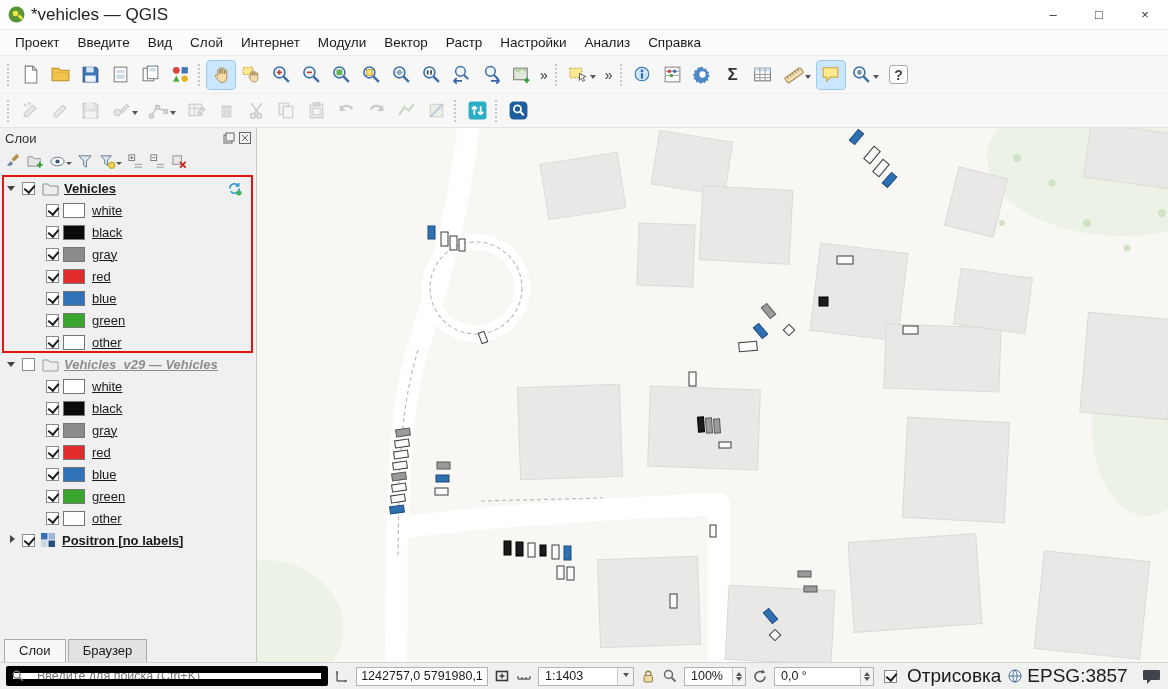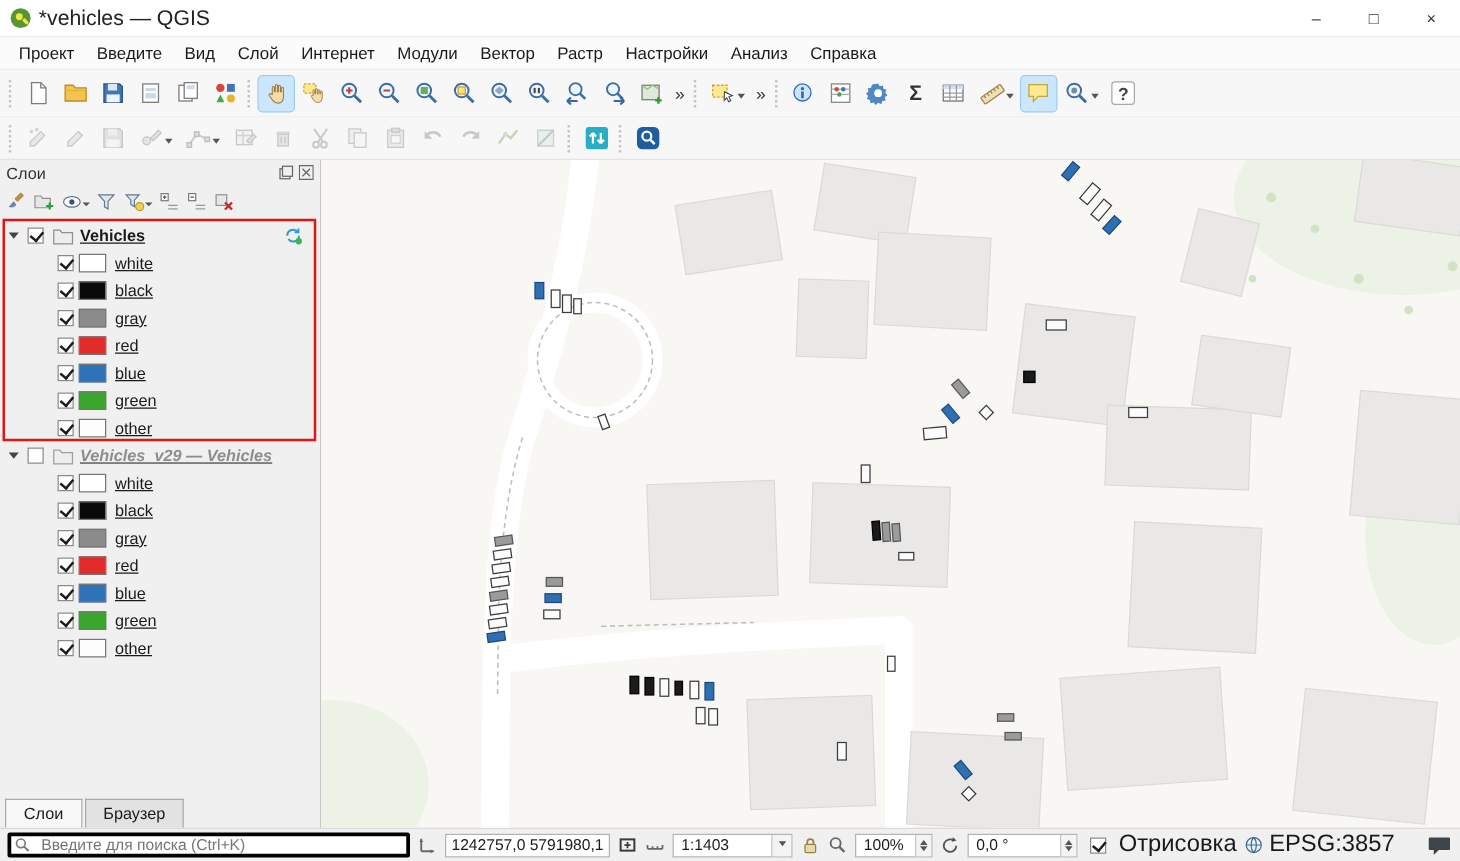--- a/index.html
+++ b/index.html
@@ -77,21 +77,21 @@
   .tree-dot { fill:#d2e2c4; }
   .vw { fill:#fbfbfb; stroke:#3c3c3c; stroke-width:1; }
   .vb { fill:#1b1b1b; stroke:#000; stroke-width:1; }
   .vg { fill:#9b9b9b; stroke:#575757; stroke-width:1; }
   .vu { fill:#2f70b2; stroke:#1c4a7e; stroke-width:1; }
 
   
   .statusbar { height:27px; background:#f0f0f0; border-top:1px solid #d4d4d4; display:flex; align-items:center; padding:0 6px; gap:6px; font-size:12.5px; }
   .search-wrap { position:relative; width:322px; }
   .search-wrap svg { position:absolute; left:5px; top:3px; width:14px; height:14px; }
-  .search-input { width:100%; height:20px; border:3px solid #000000; border-radius:2px; padding:0 4px 0 24px; font:12.5px "Liberation Sans",sans-serif; color:#333; background:#fff; }
+  .search-input { width:100%; height:20px; border:7px solid #000000; border-radius:2px; padding:0 4px 0 24px; font:12.5px "Liberation Sans",sans-serif; color:#333; background:#fff; }
   .sicon { width:16px; height:16px; }
   .sicon svg { width:16px; height:16px; }
   .field { background:#fff; border:1px solid #b3b3b3; height:19px; display:flex; align-items:center; justify-content:center; font-size:12.5px; }
   .coords { width:132px; }
   .combo { width:96px; justify-content:space-between; padding-left:6px; }
   .combo .cbtn { width:16px; height:100%; border-left:1px solid #c9c9c9; display:flex; align-items:center; justify-content:center; background:#f4f4f4; }
   .spin { justify-content:space-between; padding-left:6px; }
   .spin .scol { width:13px; height:100%; border-left:1px solid #c9c9c9; display:flex; flex-direction:column; align-items:center; justify-content:center; gap:1px; background:#f4f4f4; }
   .arr-up { width:0; height:0; border:3px solid transparent; border-bottom:4px solid #555; }
   .arr-dn { width:0; height:0; border:3px solid transparent; border-top:4px solid #555; }
@@ -597,20 +597,31 @@
           <span class="cb checked"></span>
           <span class="sw" style="background-color: rgb(58, 166, 46);"></span>
           <span class="clabel">green</span>
         </div>
       <div class="trow child">
           <span class="cb checked"></span>
           <span class="sw" style="background-color: rgb(253, 253, 253);"></span>
           <span class="clabel">other</span>
         </div>
 
+      <div class="trow">
+        <span class="exp right"></span>
+        <span class="cb checked"></span>
+        <span class="licon"><svg viewBox="0 0 16 16">
+              <rect x="1" y="1" width="6.5" height="6.5" fill="#3b6fb3"></rect>
+              <rect x="8.5" y="1" width="6.5" height="6.5" fill="#9ab7d8"></rect>
+              <rect x="1" y="8.5" width="6.5" height="6.5" fill="#cdd8e6"></rect>
+              <rect x="8.5" y="8.5" width="6.5" height="6.5" fill="#27507f"></rect>
+            </svg></span>
+        <span class="glabel">Positron [no labels]</span>
+      </div>
     </div>
 
     <div class="panel-tabs">
       <div class="ptab active">Слои</div>
       <div class="ptab">Браузер</div>
     </div>
   </div>
 
   <div class="map-area">
     <svg width="911" height="534" viewBox="0 0 911 534">
@@ -746,21 +757,21 @@
     <span>100%</span>
     <span class="scol">
         <span class="arr-up"></span>
         <span class="arr-dn"></span>
       </span>
   </div>
   <span class="sicon"><svg viewBox="0 0 16 16">
         <path d="M13 8.5a5 5 0 1 1-2-4" fill="none" stroke="#555" stroke-width="1.5"></path>
         <path d="M10.3 1.8l3 2.6-3.9 1z" fill="#555"></path>
       </svg></span>
-  <div class="field spin" style="width:88px">
+  <div class="field spin" style="width:100px">
     <span>0,0 °</span>
     <span class="scol">
         <span class="arr-up"></span>
         <span class="arr-dn"></span>
       </span>
   </div>
   <span class="cb checked"></span>
   <span class="sb-label">Отрисовка</span>
   <span class="crs">
     <span class="sicon"><svg viewBox="0 0 16 16">

